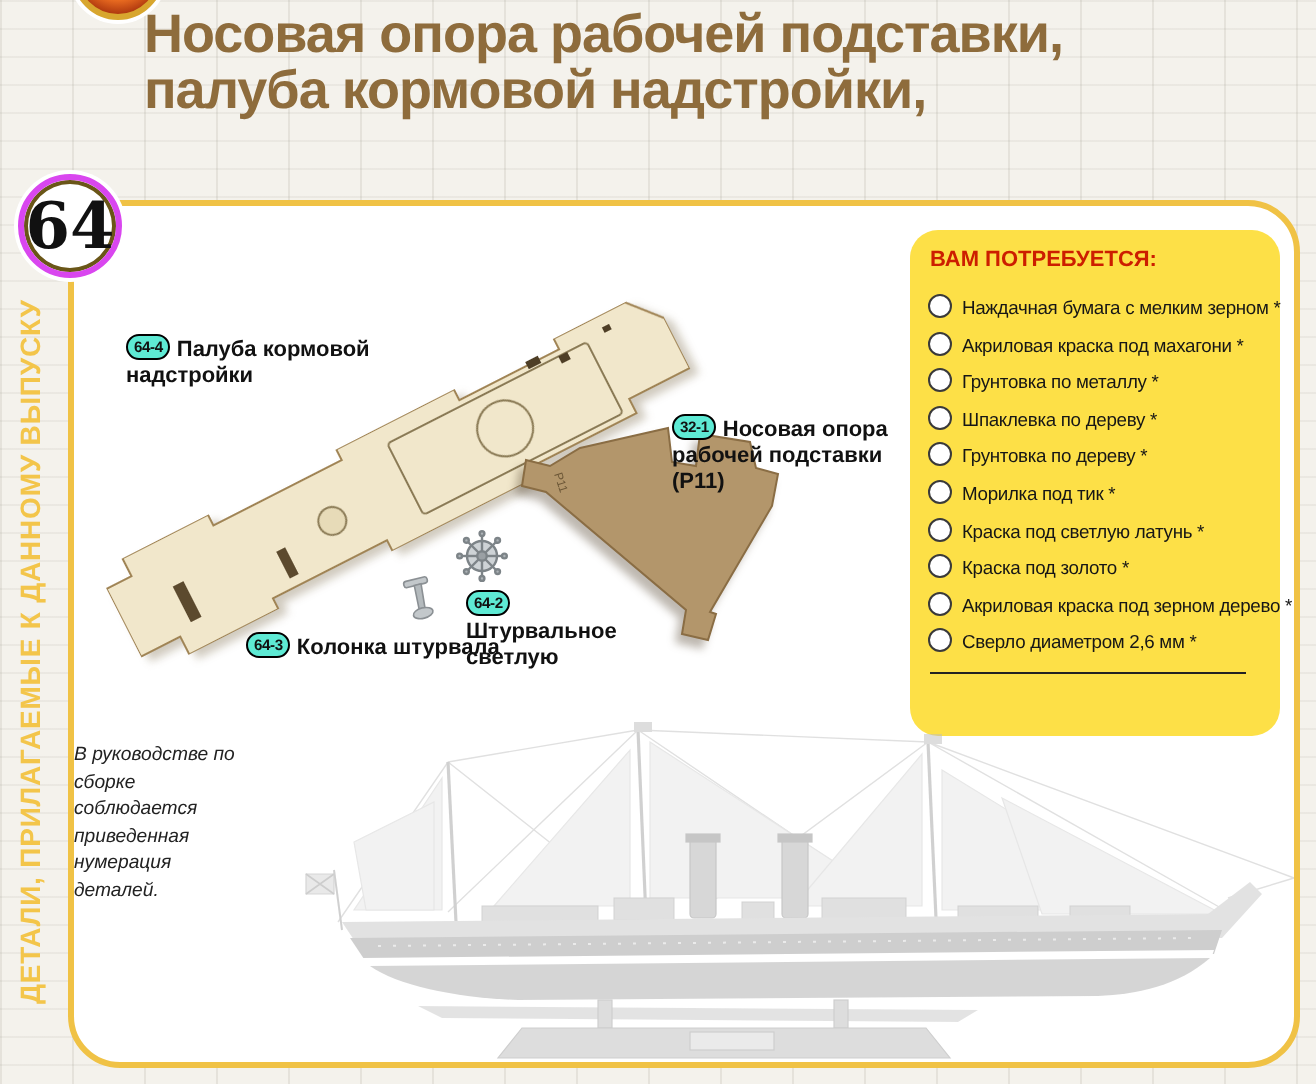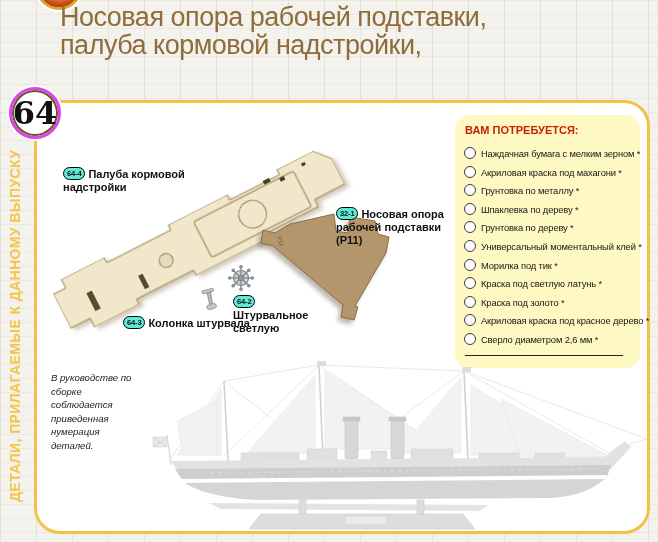--- a/index.html
+++ b/index.html
@@ -11,22 +11,22 @@
       linear-gradient(to right, rgba(150,145,130,.16) 1px, transparent 1px),
       linear-gradient(to bottom, rgba(150,145,130,.10) 1px, transparent 1px);
     background-size:36px 14px;
   }
   .logo-sliver{
     position:absolute;left:36px;top:-36px;width:40px;height:40px;border-radius:50%;
     background:radial-gradient(circle at 50% 40%, #e86a20 0 55%, #b33c10 75%);
     border:3px solid #d8a62e;box-shadow:0 0 0 2px #fff;
   }
   .page-title{
-    position:absolute;left:60px;top:3px;width:585px;
-    font-weight:normal;font-size:27px;line-height:28px;color:#8e6c3c;letter-spacing:-.5px;
+    position:absolute;left:72px;top:3px;width:585px;
+    font-weight:bold;font-size:27px;line-height:28px;color:#8e6c3c;letter-spacing:-.5px;
   }
   .main-panel{
     position:absolute;left:34px;top:100px;width:610px;height:428px;
     background:#fff;border:3.5px solid #f0c245;border-radius:26px;
   }
   .issue-badge{
     position:absolute;left:9px;top:87px;width:46px;height:46px;border-radius:50%;
     background:#fff;border:3px solid #d946ef;
     box-shadow:0 0 0 2px #fff, inset 0 0 0 2px #6a5618;
     display:flex;align-items:center;justify-content:center;
@@ -52,31 +52,31 @@
     font-size:7.6px;font-weight:bold;line-height:9px;padding:1px 3px;letter-spacing:-.2px;
     vertical-align:2px;margin-right:3px;
   }
   .lbl-64-4{left:26px;top:64px;width:122px;}
   .lbl-64-1{left:299px;top:104px;width:110px;}
   .lbl-64-2{left:196px;top:192px;width:92px;}
   .lbl-64-3{left:86px;top:213px;width:160px;}
   
   .req-box{
     position:absolute;left:418px;top:12px;width:168px;height:232px;
-    background:#fef9c3;border-radius:14px;padding:9px 8px 12px 9px;
+    background:#fde047;border-radius:14px;padding:9px 8px 12px 9px;
   }
   .req-header{color:#cc1e00;font-weight:bold;font-size:11px;margin:0 0 11px 1px;}
   .req-item{display:flex;align-items:flex-end;gap:5px;margin:0 0 6.6px 0;}
   .req-bullet{flex:none;width:10px;height:10px;border:1.5px solid #3a3a3a;border-radius:50%;background:#fff;}
   .req-text{font-size:9.4px;line-height:11px;color:#161616;white-space:nowrap;letter-spacing:-.15px;}
   .req-rule{border:none;border-top:1.2px solid #222;width:158px;margin:10px 0 4px 1px;}
   .req-footnote{font-size:8.8px;font-weight:bold;color:#161616;margin-left:1px;}
   
   .assembly-note{
-    position:absolute;left:14px;top:268px;width:92px;
+    position:absolute;left:0;top:268px;width:92px;
     font-style:italic;font-size:9.6px;line-height:13.5px;color:#222;
   }
   .ship{position:absolute;left:112px;top:258px;}
 </style>
 </head>
 <body>
 
 <div class="logo-sliver"></div>
 
 <div class="page-title">
@@ -170,37 +170,33 @@
     <div class="req-item">
         <span class="req-bullet"></span>
         <span class="req-text">Шпаклевка по дереву *</span>
       </div>
     <div class="req-item">
         <span class="req-bullet"></span>
         <span class="req-text">Грунтовка по дереву *</span>
       </div>
     <div class="req-item">
         <span class="req-bullet"></span>
-        <span class="req-text">Универсальный моментальный клей *</span>
-      </div>
-    <div class="req-item">
-        <span class="req-bullet"></span>
         <span class="req-text">Морилка под тик *</span>
       </div>
     <div class="req-item">
         <span class="req-bullet"></span>
         <span class="req-text">Краска под светлую латунь *</span>
       </div>
     <div class="req-item">
         <span class="req-bullet"></span>
         <span class="req-text">Краска под золото *</span>
       </div>
     <div class="req-item">
         <span class="req-bullet"></span>
-        <span class="req-text">Акриловая краска под красное дерево *</span>
+        <span class="req-text">Акриловая краска под зерном дерево *</span>
       </div>
     <div class="req-item">
         <span class="req-bullet"></span>
         <span class="req-text">Сверло диаметром 2,6 мм *</span>
       </div>
     <hr class="req-rule">
   </div>
 
   <div class="assembly-note">В руководстве по сборке соблюдается приведенная нумерация деталей.</div>
 

